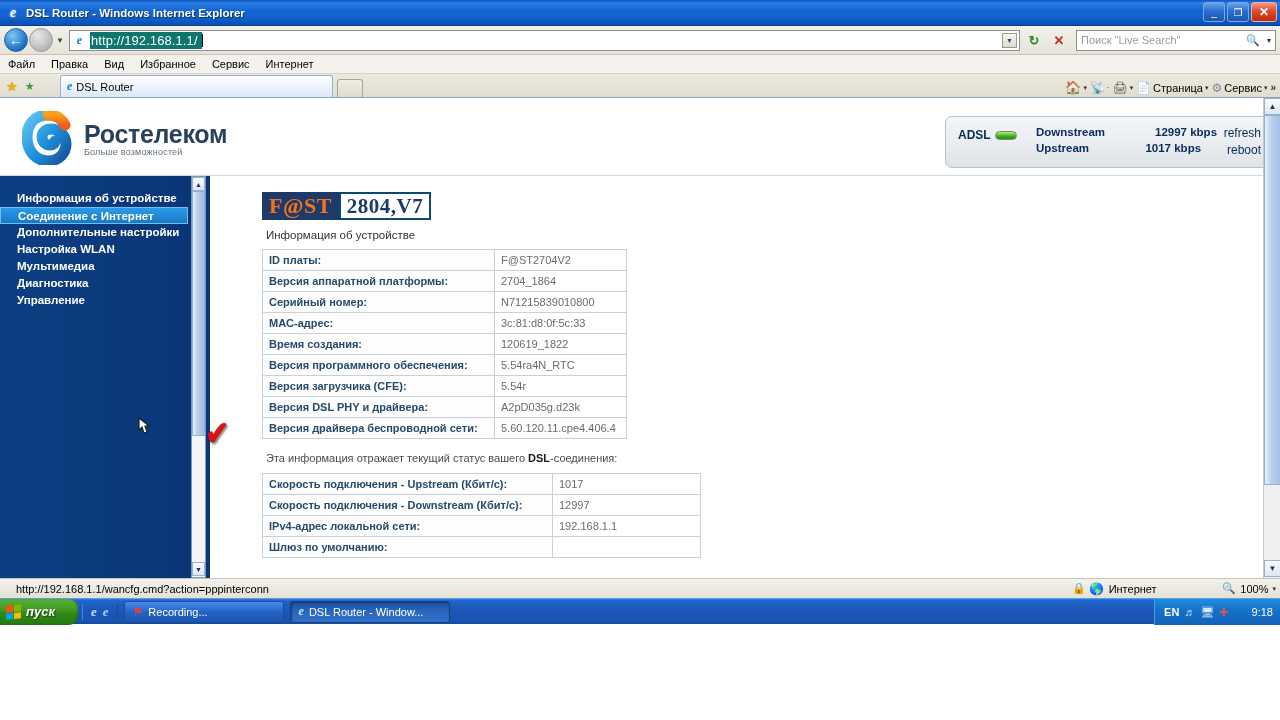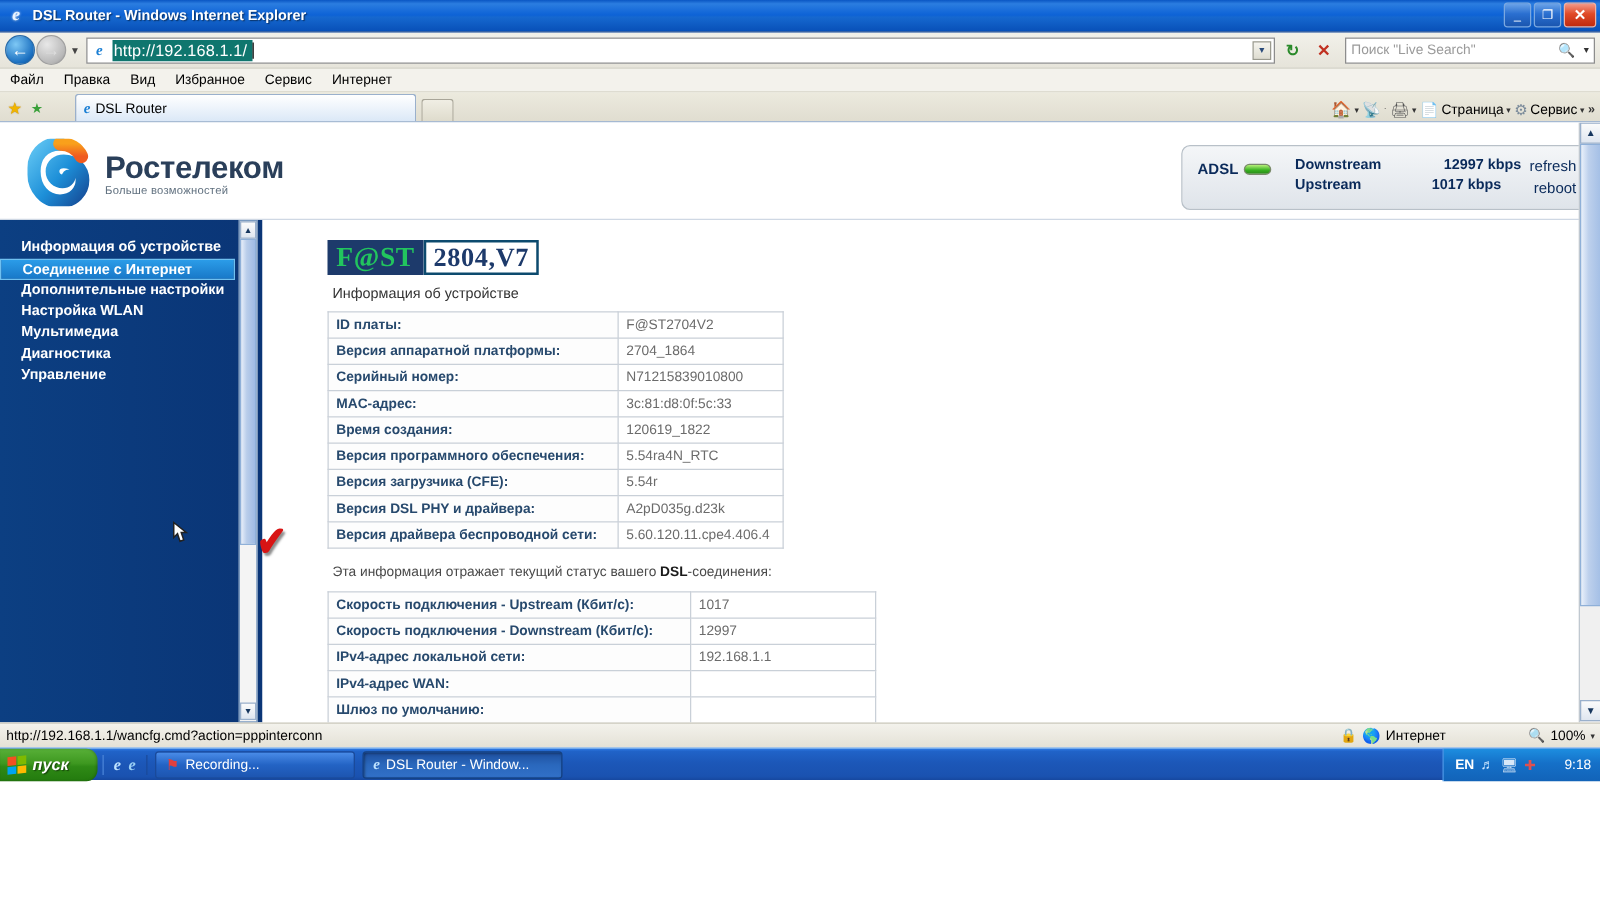--- a/index.html
+++ b/index.html
@@ -238,21 +238,21 @@
     transform: scaleX(0.85);
   }
 
   #content {
     flex:1; background:#fff; position:relative;
     padding: 16px 0 0 52px;
     overflow:hidden;
   }
   #fast-logo { display:flex; align-items:stretch; height:28px; width: 193px;}
   #fast-logo .lft {
-    background:#1d3a6b; color:#22c55e;
+    background:#1d3a6b; color:#f97316;
     font-family:"Liberation Serif",serif; font-weight:bold; font-size:22px;
     padding: 0 7px; display:flex;align-items:center;
     letter-spacing:0.5px;
   }
   #fast-logo .rgt {
     background:#ffffff; color:#1d3a6b; border:2px solid #0c4a6e;
     font-family:"Liberation Serif",serif; font-weight:bold; font-size:21px;
     padding: 0 6px; display:flex;align-items:center;
     letter-spacing: 0.5px;
   }
@@ -278,21 +278,21 @@
     font-size:8px;color:#16365e;
   }
   .ps-thumb { width:17px; background:linear-gradient(to right,#eaf1fb,#bdd0ec 40%,#a5c0e6);
     border:1px solid #8fb0d8;}
 
   
   #statusbar {
     height: 20px; background: linear-gradient(to bottom,#f3f2ec,#e4e1d6);
     border-top:1px solid #c8c5b8;
     display:flex; align-items:center;
-    font-size:11px; color:#000; padding-left:5px;
+    font-size:11px; color:#000; padding-left:16px;
     position:relative;
   }
   .sb-right { position:absolute; right:4px; display:flex;align-items:center; gap:6px;}
   .sb-seg { display:flex;align-items:center;gap:4px; font-size:11px;}
   .lock-ico { color:#b8860b; font-size:11px;}
   .globe-ico { color:#2a7ac0; font-size:12px;}
   .zoom-ico { color:#2a5a9a; font-size:11px;}
   .sb-caret { font-size:7px;color:#333;}
 
   
@@ -555,24 +555,20 @@
             </tr>
         <tr>
               <td class="k">Скорость подключения - Downstream (Кбит/с):</td>
               <td class="v">12997</td>
             </tr>
         <tr>
               <td class="k">IPv4-адрес локальной сети:</td>
               <td class="v">192.168.1.1</td>
             </tr>
         <tr>
-              <td class="k">IPv4-адрес WAN:</td>
-              <td class="v"></td>
-            </tr>
-        <tr>
               <td class="k">Шлюз по умолчанию:</td>
               <td class="v"></td>
             </tr>
 
       </tbody>
         </table>
     </div>
 
     <div id="page-scroll">
       <div class="ps-arrow">▲</div>

